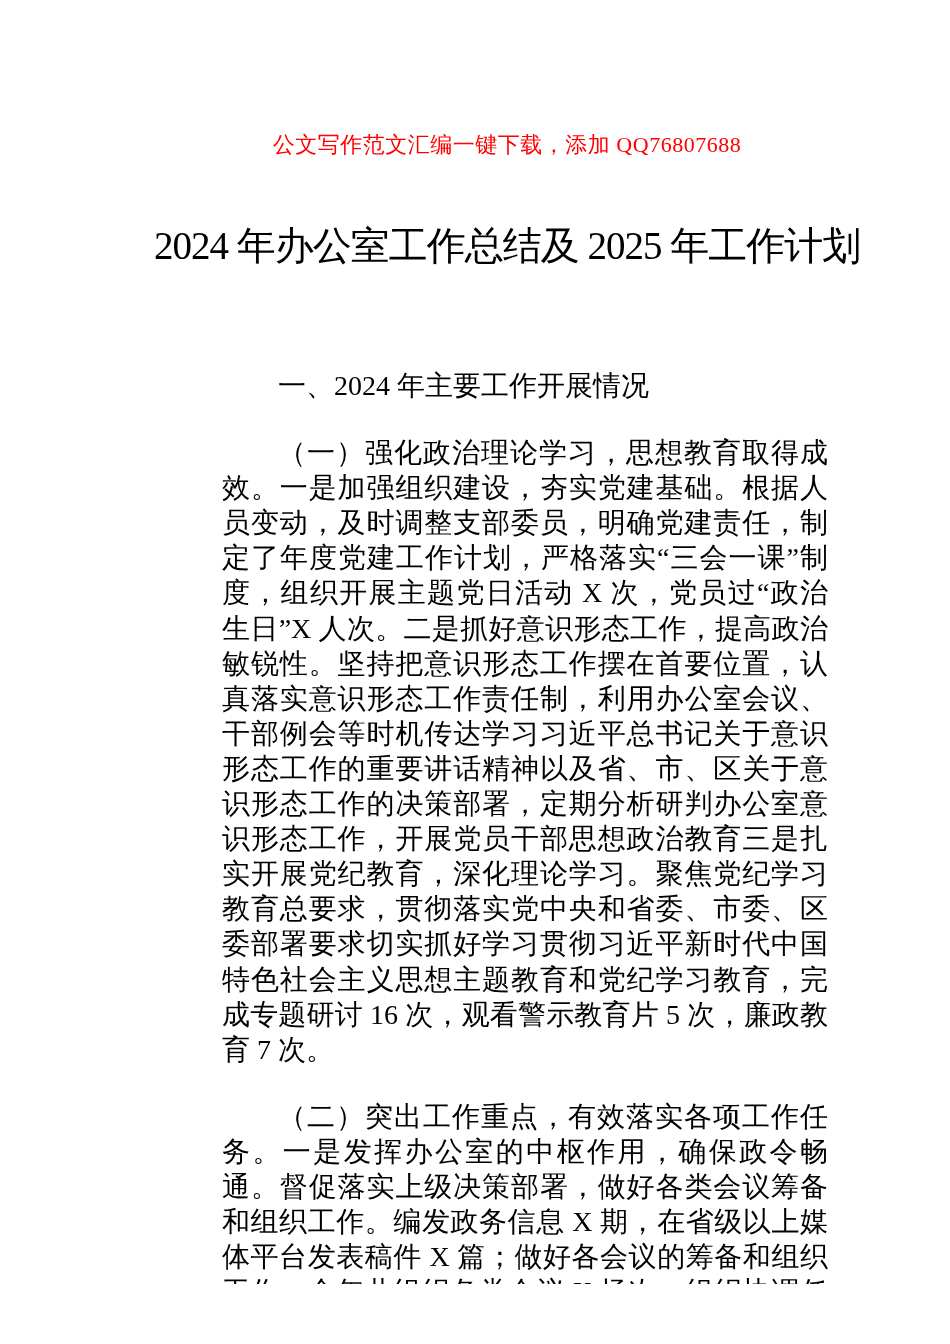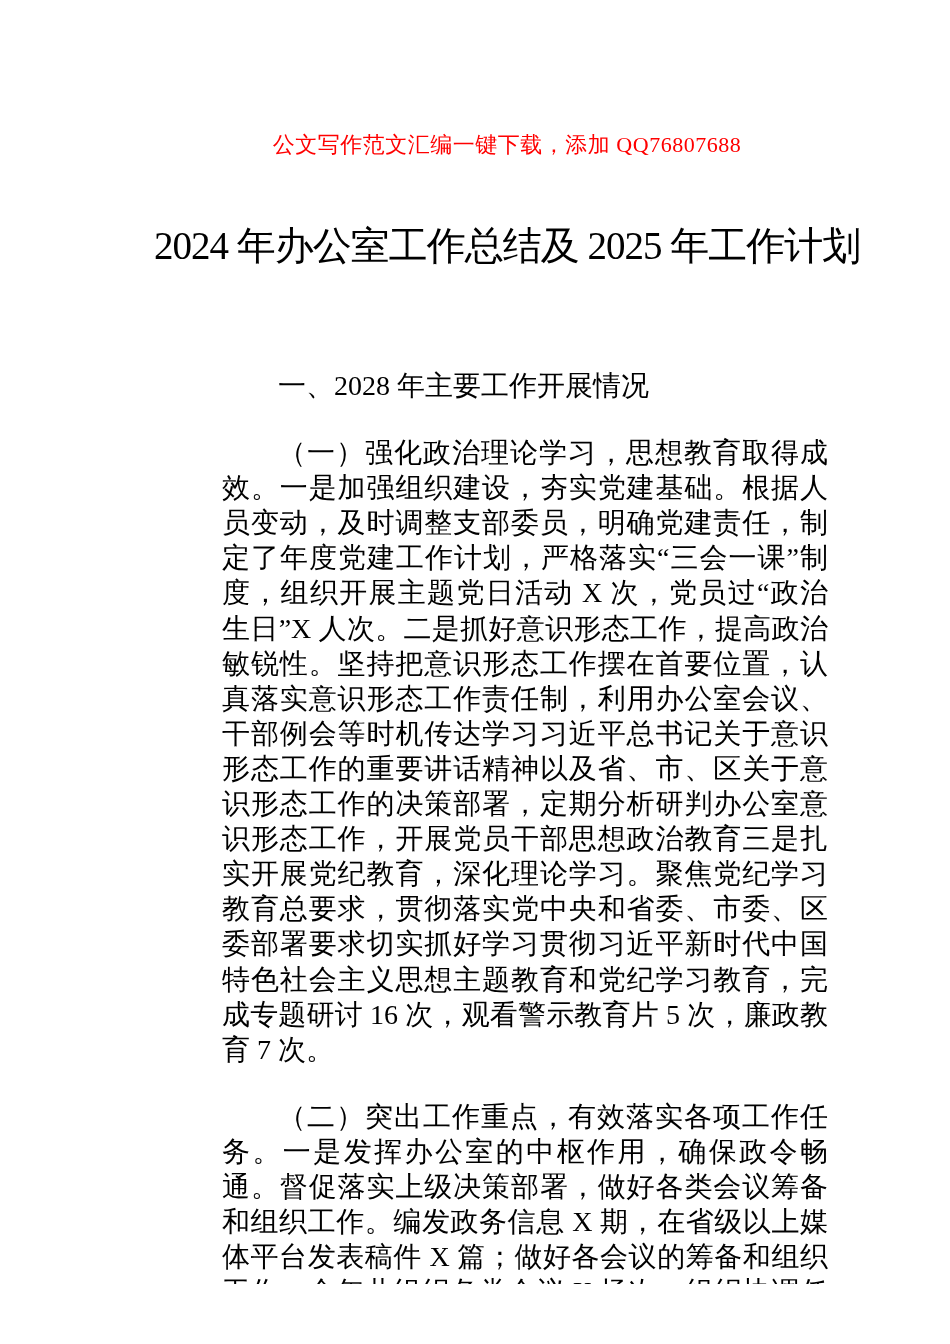--- a/index.html
+++ b/index.html
@@ -55,18 +55,18 @@
 </head>
 <body>
 
 <div class="page">
 
   <div class="notice">公文写作范文汇编一键下载，添加 QQ76807688</div>
 
   <h1 class="doc-title">2024 年办公室工作总结及 2025 年工作计划</h1>
 
   <div class="doc-body">
-    <p>一、2028 年主要工作开展情况</p>
+    <p>一、2024 年主要工作开展情况</p>
     <p>（一）强化政治理论学习，思想教育取得成效。一是加强组织建设，夯实党建基础。根据人员变动，及时调整支部委员，明确党建责任，制定了年度党建工作计划，严格落实“三会一课”制度，组织开展主题党日活动 X 次，党员过“政治生日”X 人次。二是抓好意识形态工作，提高政治敏锐性。坚持把意识形态工作摆在首要位置，认真落实意识形态工作责任制，利用办公室会议、干部例会等时机传达学习习近平总书记关于意识形态工作的重要讲话精神以及省、市、区关于意识形态工作的决策部署，定期分析研判办公室意识形态工作，开展党员干部思想政治教育三是扎实开展党纪教育，深化理论学习。聚焦党纪学习教育总要求，贯彻落实党中央和省委、市委、区委部署要求切实抓好学习贯彻习近平新时代中国特色社会主义思想主题教育和党纪学习教育，完成专题研讨 16 次，观看警示教育片 5 次，廉政教育 7 次。</p>
     <p class="cut-off">（二）突出工作重点，有效落实各项工作任务。一是发挥办公室的中枢作用，确保政令畅通。督促落实上级决策部署，做好各类会议筹备和组织工作。编发政务信息 X 期，在省级以上媒体平台发表稿件 X 篇；做好各会议的筹备和组织工作，全年共组织各类会议 X 场次，组织协调任务较重；督办区委重点工作完成情况 X 项，组织开展专项督查 X 次；起草和审核领导讲话、汇报材料等 X 份。二是统筹协调各方，完成重点工作任务。围绕全区中心工作，充分发挥牵头抓总作用，制定年初计划表及月、周工作安排表，按程序协调办理各项工作。组织开展“喜迎 XX 大欢乐迎国庆”系列主题活动 X 次；组织开展“庆七一”“国</p>
   </div>
 
 </div>
 
 </body></html>

